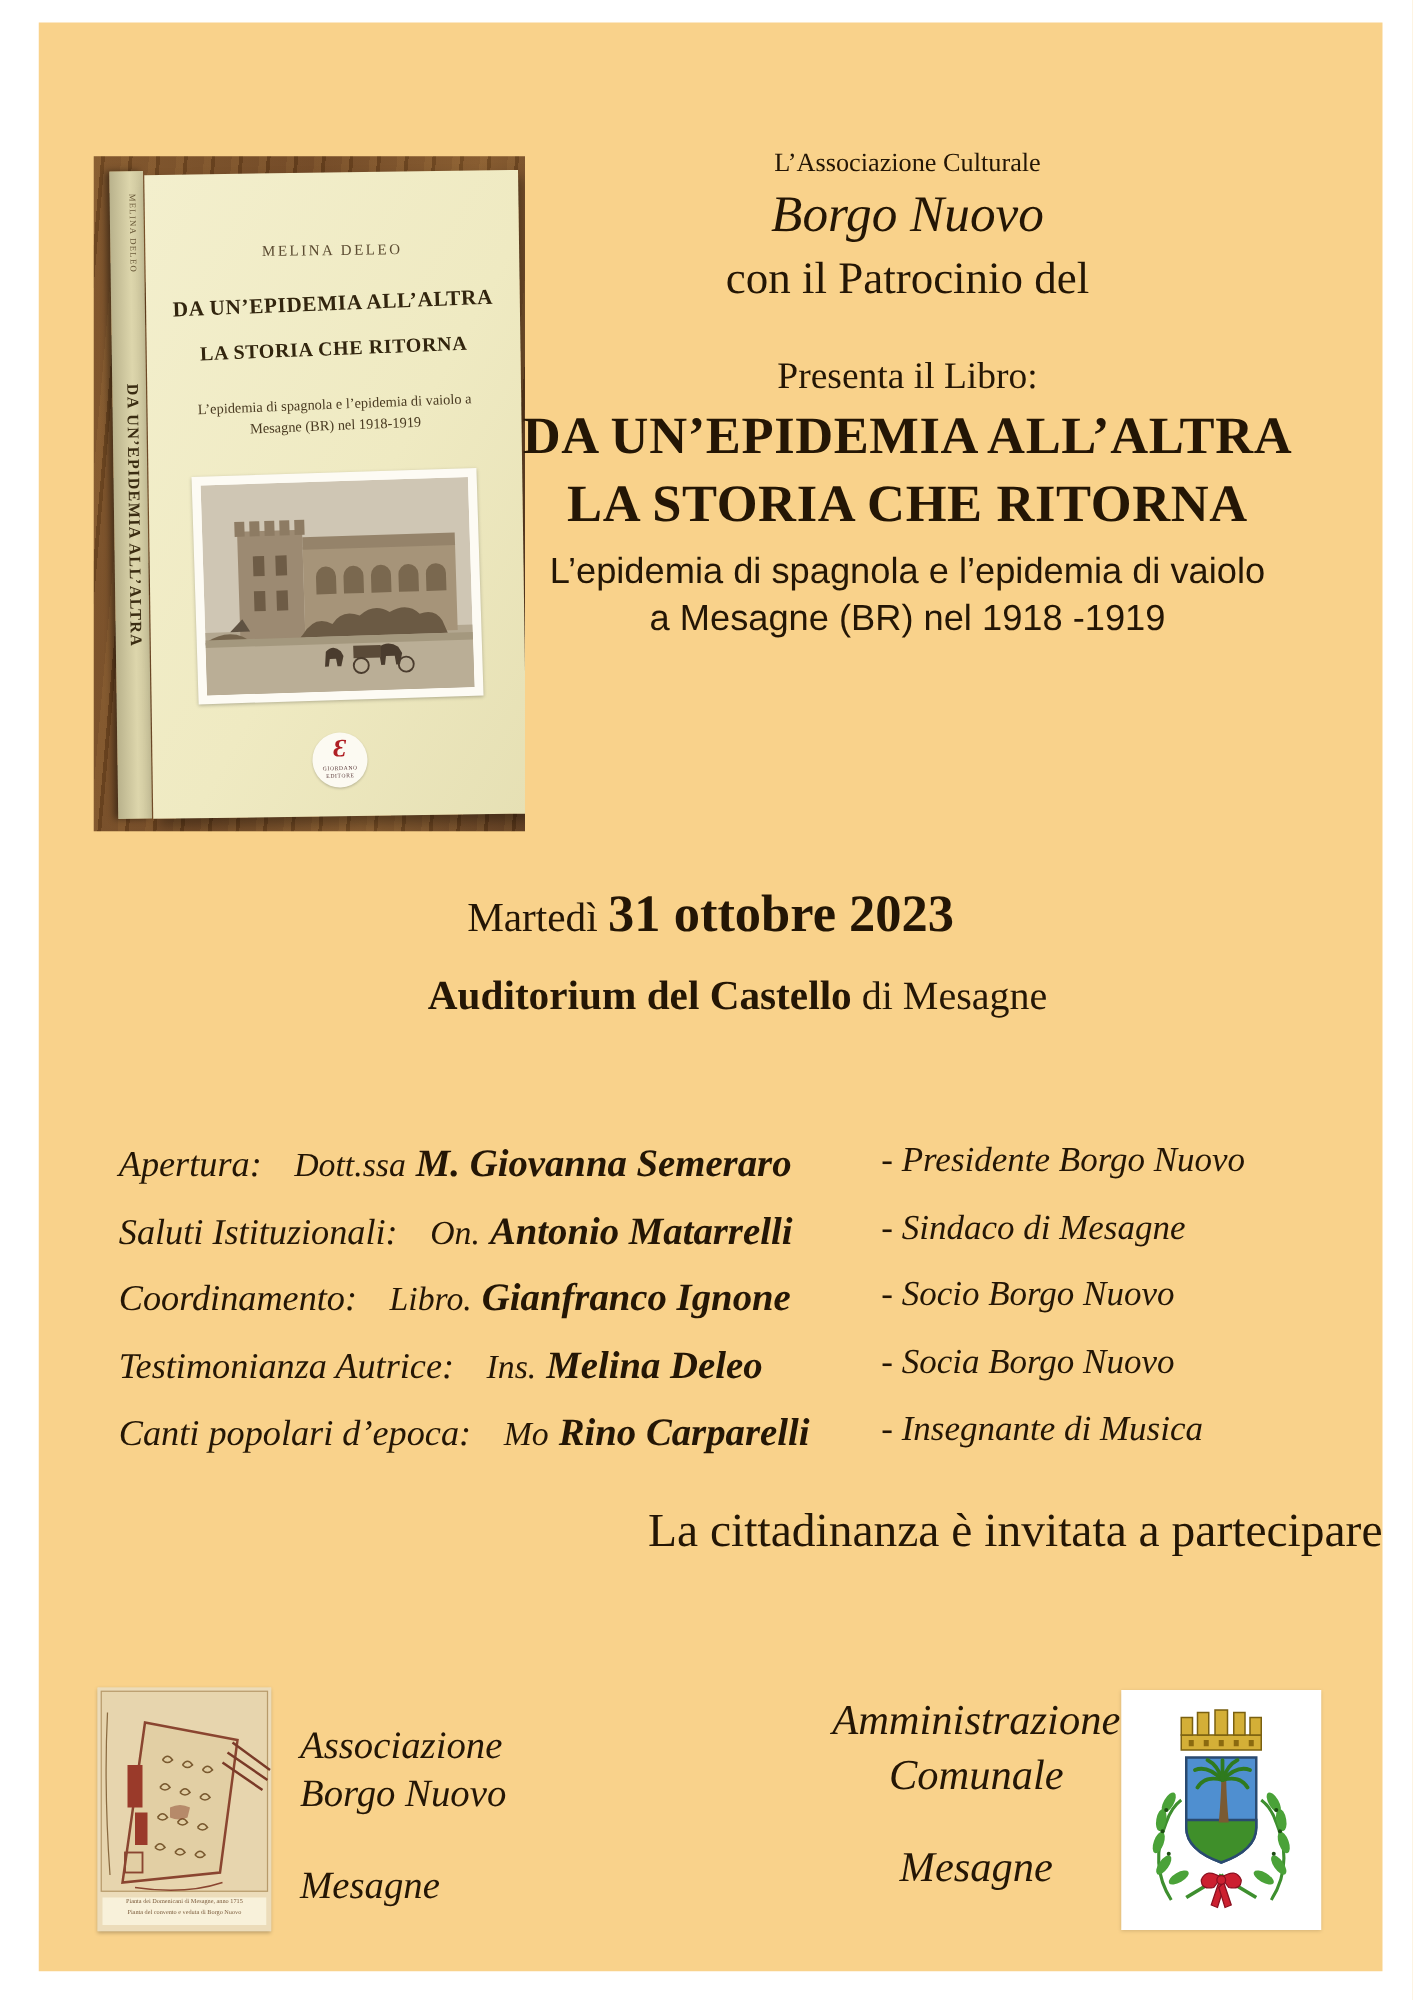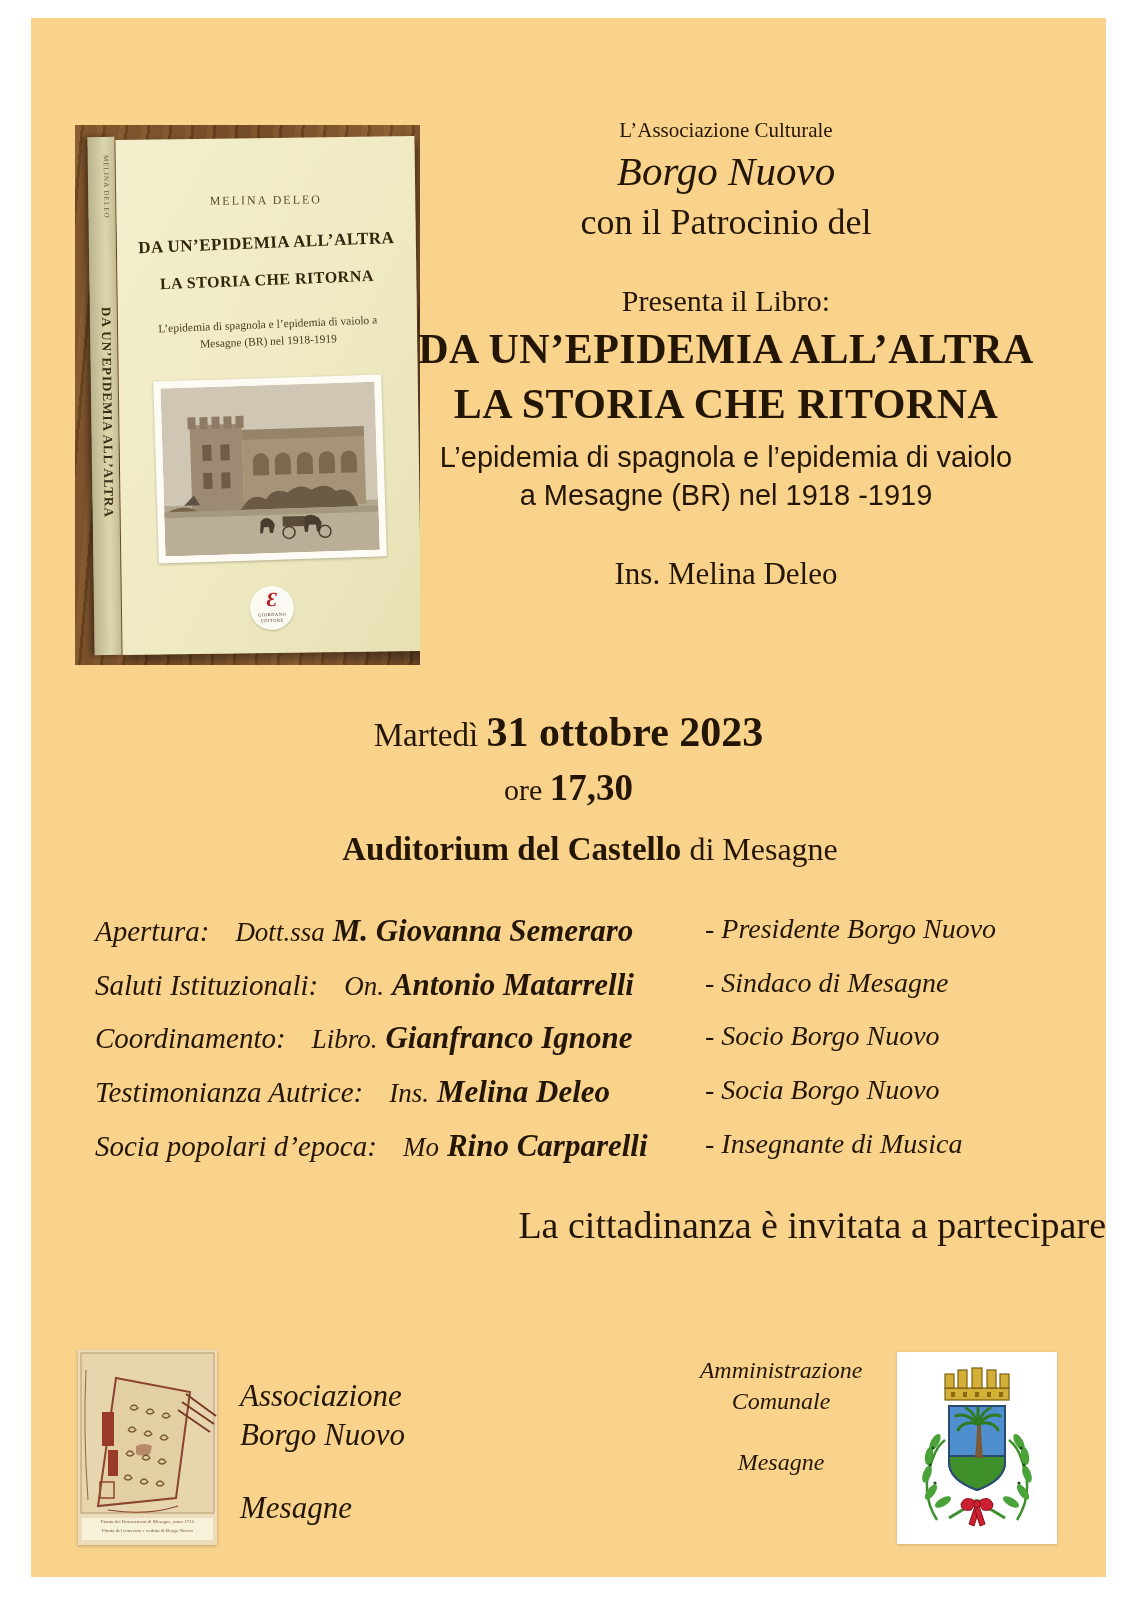--- a/index.html
+++ b/index.html
@@ -59,21 +59,21 @@
   .srow .stitle{position:absolute;left:610px;top:0;font-size:28px;}
   .r0{top:895px;} .r1{top:949px;} .r2{top:1002px;} .r3{top:1056px;} .r4{top:1110px;}
 
   .invite{position:absolute;left:0;top:1185px;width:100%;text-align:right;font-size:38px;}
 
   
   .mapimg{position:absolute;left:47px;top:1332px;width:139px;height:195px;background:#efe3c2;box-shadow:0 1px 3px rgba(0,0,0,0.25);}
   .mapcap{position:absolute;left:4px;top:168px;width:131px;height:22px;background:#f8f1da;text-align:center;color:#7a5a3a;font-size:5px;line-height:1.7;overflow:hidden;}
   .f-left{position:absolute;left:209px;top:1327px;width:300px;font-style:italic;font-size:31px;line-height:1.25;margin-top:32px;}
   .f-left .gap{height:34px;}
-  .f-right{position:absolute;left:620px;top:1337px;width:260px;text-align:center;font-style:italic;font-size:24px;line-height:1.3;}
+  .f-right{position:absolute;left:620px;top:1337px;width:260px;text-align:center;font-style:italic;font-size:34px;line-height:1.3;}
   .f-right .gap{height:30px;}
   .coat{position:absolute;left:866px;top:1334px;width:160px;height:192px;background:#ffffff;box-shadow:0 1px 3px rgba(0,0,0,0.15);}
 </style>
 </head>
 <body>
 
 <div class="poster">
 
   <div class="bookphoto">
     <div class="spine">
@@ -134,29 +134,25 @@
     <div class="h-line1 serif">L’Associazione Culturale</div>
     <div class="h-line2 cal">Borgo Nuovo</div>
     <div class="h-line3 serif">con il Patrocinio del</div>
     <div class="h-presents serif">Presenta il Libro:</div>
     <div class="h-title">DA UN’EPIDEMIA ALL’ALTRA</div>
     <div class="h-title">LA STORIA CHE RITORNA</div>
     <div class="h-sub sans">
       <span>L’epidemia di spagnola e l’epidemia di vaiolo</span><br>
       <span>a Mesagne (BR) nel 1918 -1919</span>
     </div>
-    <div class="h-author serif">Ins. Melina Deleo</div>
   </div>
 
   <div class="event">
     <div>
       <span class="ev-day">Martedì </span><span class="ev-date">31 ottobre 2023</span>
-    </div>
-    <div class="ev-row2">
-      <span class="ev-ore">ore </span><span class="ev-time">17,30</span>
     </div>
     <div class="ev-row3">
       <span class="ev-venue-b">Auditorium del Castello</span><span> di Mesagne</span>
     </div>
   </div>
 
   <div class="speakers">
     <div class="srow r0">
       <span class="role">Apertura:</span><span class="prefix">Dott.ssa</span><span class="name">M. Giovanna Semeraro</span>
       <span class="stitle">- Presidente Borgo Nuovo</span>
@@ -167,21 +163,21 @@
     </div>
     <div class="srow r2">
       <span class="role">Coordinamento:</span><span class="prefix">Libro.</span><span class="name">Gianfranco Ignone</span>
       <span class="stitle">- Socio Borgo Nuovo</span>
     </div>
     <div class="srow r3">
       <span class="role">Testimonianza Autrice:</span><span class="prefix">Ins.</span><span class="name">Melina Deleo</span>
       <span class="stitle">- Socia Borgo Nuovo</span>
     </div>
     <div class="srow r4">
-      <span class="role">Socia popolari d’epoca:</span><span class="prefix">Mo</span><span class="name">Rino Carparelli</span>
+      <span class="role">Canti popolari d’epoca:</span><span class="prefix">Mo</span><span class="name">Rino Carparelli</span>
       <span class="stitle">- Insegnante di Musica</span>
     </div>
   </div>
 
   <div class="invite">La cittadinanza è invitata a partecipare</div>
 
   <div class="mapimg">
     <svg width="139" height="195" viewBox="0 0 139 195">
       <rect x="0" y="0" width="139" height="195" fill="#ecdcba"></rect>
       <rect x="3" y="3" width="133" height="160" fill="#e7d5ae" stroke="#b79a6a" stroke-width="1"></rect>

